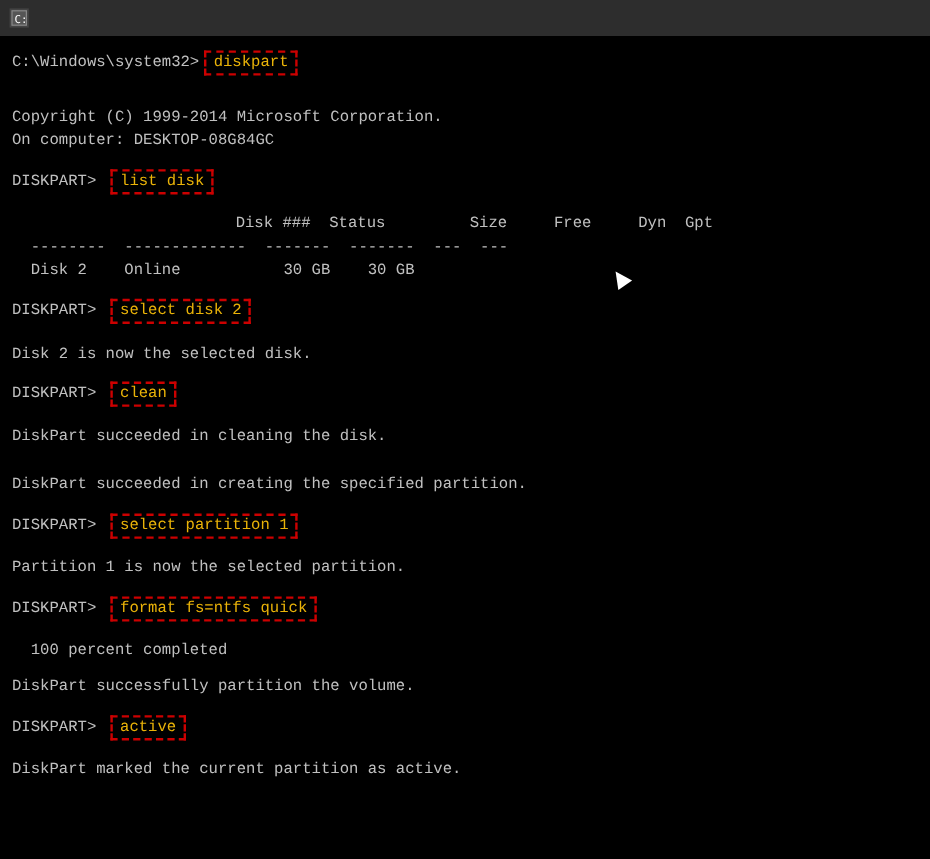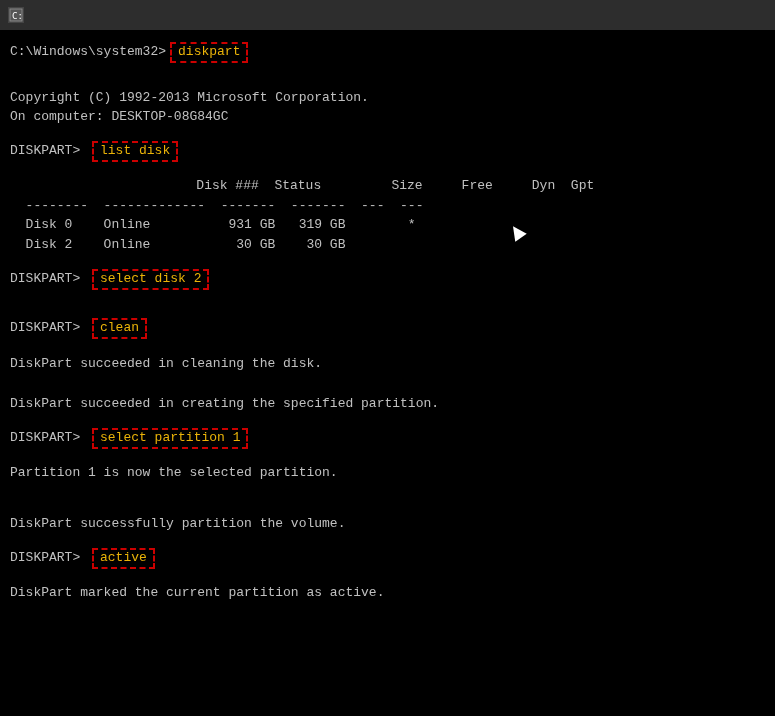--- a/index.html
+++ b/index.html
@@ -127,45 +127,47 @@
     <button class="title-btn"></button>
     <button class="title-btn close"></button>
   </div>
 </div>
 
 <div class="terminal" id="terminal-area">
 
   <div class="line"><span class="prompt">C:\Windows\system32&gt;</span><span class="highlighted-cmd">diskpart</span></div>
     <div class="line" style="line-height: 0.8;">&nbsp;</div>
     <div class="line" style="line-height: 0.8;">&nbsp;</div>
-    <div class="line">Copyright (C) 1992-2013 Microsoft Corporation.</div>
+    <div class="line">Copyright (C) 1999-2014 Microsoft Corporation.</div>
     <div class="line">On computer: DESKTOP-08G84GC</div>
     <div class="line" style="line-height: 0.8;">&nbsp;</div>
     <div class="line"><span class="prompt">DISKPART&gt; </span><span class="highlighted-cmd">list disk</span></div>
     <div class="line" style="line-height: 0.8;">&nbsp;</div>
     <div class="line table-header">  Disk ###  Status         Size     Free     Dyn  Gpt</div>
     <div class="line">  --------  -------------  -------  -------  ---  ---</div>
-    <div class="line">  Disk 0    Online          931 GB   319 GB        *</div>
     <div class="line">  Disk 2    Online           30 GB    30 GB</div>
     <div class="line" style="line-height: 0.8;">&nbsp;</div>
     <div class="line"><span class="prompt">DISKPART&gt; </span><span class="highlighted-cmd">select disk 2</span></div>
     <div class="line" style="line-height: 0.8;">&nbsp;</div>
+    <div class="line">Disk 2 is now the selected disk.</div>
     <div class="line" style="line-height: 0.8;">&nbsp;</div>
     <div class="line"><span class="prompt">DISKPART&gt; </span><span class="highlighted-cmd">clean</span></div>
     <div class="line" style="line-height: 0.8;">&nbsp;</div>
     <div class="line">DiskPart succeeded in cleaning the disk.</div>
     <div class="line" style="line-height: 0.8;">&nbsp;</div>
     <div class="line" style="line-height: 0.8;">&nbsp;</div>
     <div class="line">DiskPart succeeded in creating the specified partition.</div>
     <div class="line" style="line-height: 0.8;">&nbsp;</div>
     <div class="line"><span class="prompt">DISKPART&gt; </span><span class="highlighted-cmd">select partition 1</span></div>
     <div class="line" style="line-height: 0.8;">&nbsp;</div>
     <div class="line">Partition 1 is now the selected partition.</div>
     <div class="line" style="line-height: 0.8;">&nbsp;</div>
+    <div class="line"><span class="prompt">DISKPART&gt; </span><span class="highlighted-cmd">format fs=ntfs quick</span></div>
     <div class="line" style="line-height: 0.8;">&nbsp;</div>
+    <div class="line">  100 percent completed</div>
     <div class="line" style="line-height: 0.8;">&nbsp;</div>
     <div class="line">DiskPart successfully partition the volume.</div>
     <div class="line" style="line-height: 0.8;">&nbsp;</div>
     <div class="line"><span class="prompt">DISKPART&gt; </span><span class="highlighted-cmd">active</span></div>
     <div class="line" style="line-height: 0.8;">&nbsp;</div>
     <div class="line">DiskPart marked the current partition as active.</div>
     <div class="line" style="line-height: 0.8;">&nbsp;</div>
     <div class="mouse-cursor"></div>
 </div>
 

